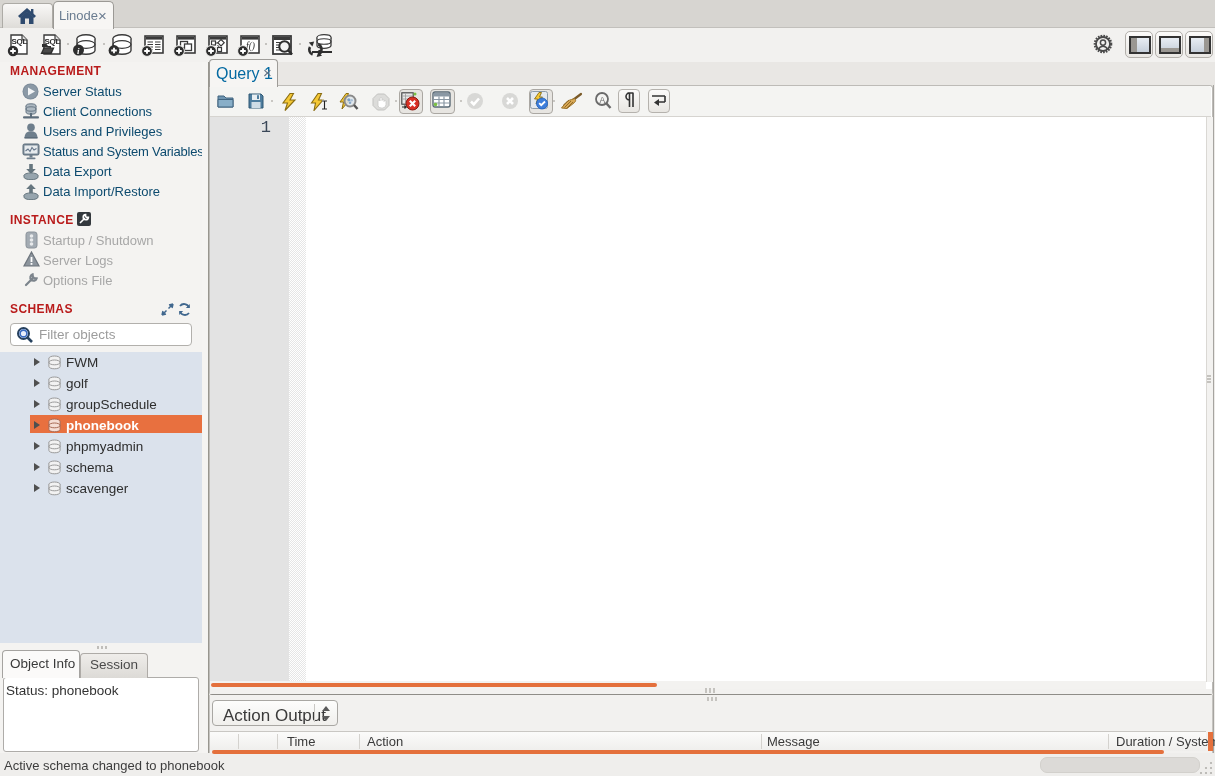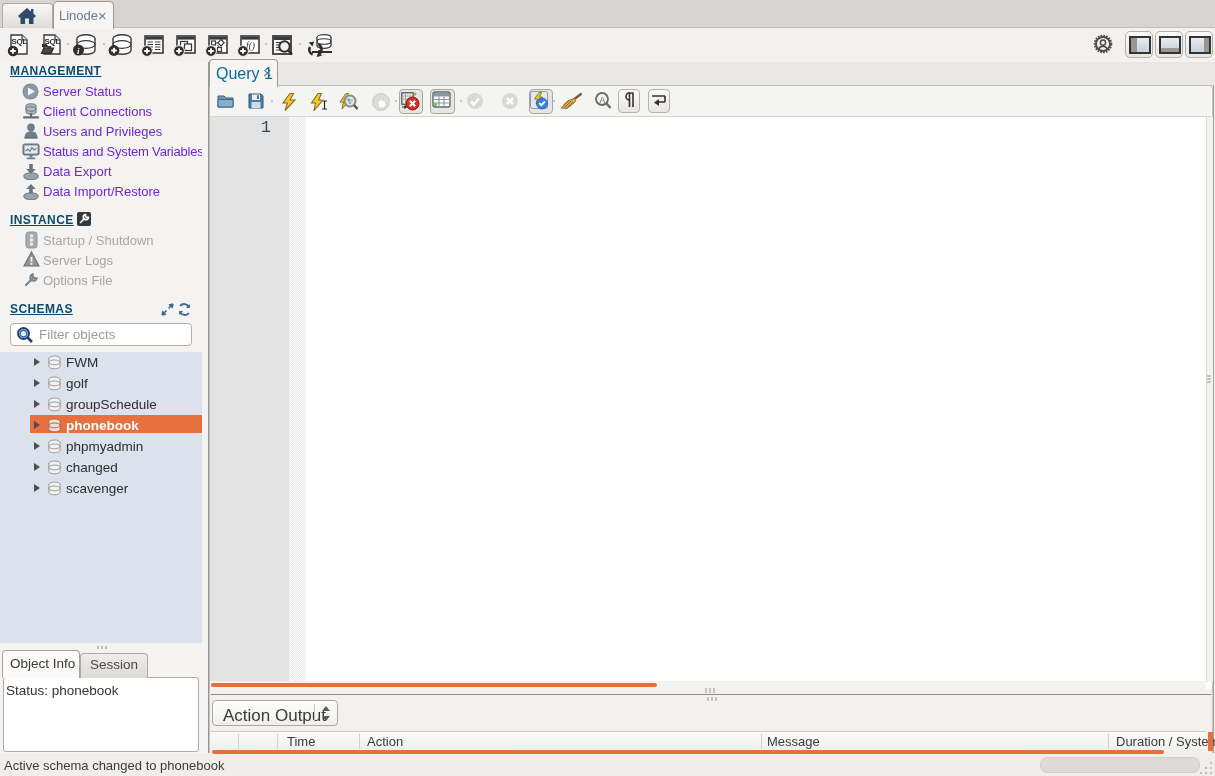--- a/index.html
+++ b/index.html
@@ -17,22 +17,22 @@
   #linodetab .x{position:absolute;left:44px;top:5px;font-size:15px;color:#6a7c90;}
   
   #maintb{left:0;top:28px;width:1215px;height:34px;background:#f2f1ef;border-bottom:1px solid #d2d0cc;}
   .tbico{position:absolute;top:33px;}
   
   .ptbtn{position:absolute;top:31px;width:26px;height:25px;border:1px solid #b2afaa;border-radius:5px;
     background:linear-gradient(#fcfbfa,#e9e7e3);}
   .pticon{position:absolute;left:3px;top:4px;width:18px;height:14px;border:2px solid #333;background:linear-gradient(#e8edf3,#c6cfda);}
   
   #sidebar{left:0;top:62px;width:203px;height:691px;background:#f4f3f1;}
-  .sechead{position:absolute;left:10px;font-size:12px;font-weight:bold;color:#0c4a6e;letter-spacing:.4px;text-decoration:underline;}
-  .sitem{position:absolute;left:43px;font-size:13px;color:#6d28d9;white-space:nowrap;}
+  .sechead{position:absolute;left:10px;font-size:12px;font-weight:bold;color:#b91c1c;letter-spacing:.4px;}
+  .sitem{position:absolute;left:43px;font-size:13px;color:#0c4a6e;white-space:nowrap;}
   .sitem.dis{color:#a7a7a7;}
   .sico{position:absolute;left:22px;}
   
   #filter{left:10px;top:323px;width:180px;height:21px;background:#fff;border:1px solid #b2b0ac;border-radius:4px;}
   #filter span{position:absolute;left:28px;top:3px;font-size:13.5px;color:#9c9c9c;}
   
   #tree{left:0;top:352px;width:202px;height:291px;background:#dbe2ec;}
   .trow{position:absolute;left:0;width:202px;height:21px;margin-left:30px;}
   .trow .arr{position:absolute;left:4px;top:6px;width:0;height:0;border-left:6px solid #4f4f4f;border-top:4.5px solid transparent;border-bottom:4.5px solid transparent;}
   .trow .txt{position:absolute;left:36px;top:3px;font-size:13.5px;color:#2e2e2e;}
@@ -363,21 +363,21 @@
           </svg>
           <span class="txt">phpmyadmin</span>
         </div>
       <div class="trow abs" style="top:457px">
           <div class="arr"></div>
           <svg style="position:absolute;left:17px;top:3px" width="15" height="15">
             <ellipse cx="7.5" cy="3.4" rx="5.6" ry="2.4" fill="#f2f2f2" stroke="#9a9a9a" stroke-width="1"></ellipse>
             <path d="M1.9 3.4 v8 a5.6 2.4 0 0 0 11.2 0 v-8" fill="#f2f2f2" stroke="#9a9a9a" stroke-width="1"></path>
             <ellipse cx="7.5" cy="7.4" rx="5.6" ry="2.4" fill="none" stroke="#9a9a9a" stroke-width="1"></ellipse>
           </svg>
-          <span class="txt">changed</span>
+          <span class="txt">schema</span>
         </div>
       <div class="trow abs" style="top:478px">
           <div class="arr"></div>
           <svg style="position:absolute;left:17px;top:3px" width="15" height="15">
             <ellipse cx="7.5" cy="3.4" rx="5.6" ry="2.4" fill="#f2f2f2" stroke="#9a9a9a" stroke-width="1"></ellipse>
             <path d="M1.9 3.4 v8 a5.6 2.4 0 0 0 11.2 0 v-8" fill="#f2f2f2" stroke="#9a9a9a" stroke-width="1"></path>
             <ellipse cx="7.5" cy="7.4" rx="5.6" ry="2.4" fill="none" stroke="#9a9a9a" stroke-width="1"></ellipse>
           </svg>
           <span class="txt">scavenger</span>
         </div>

